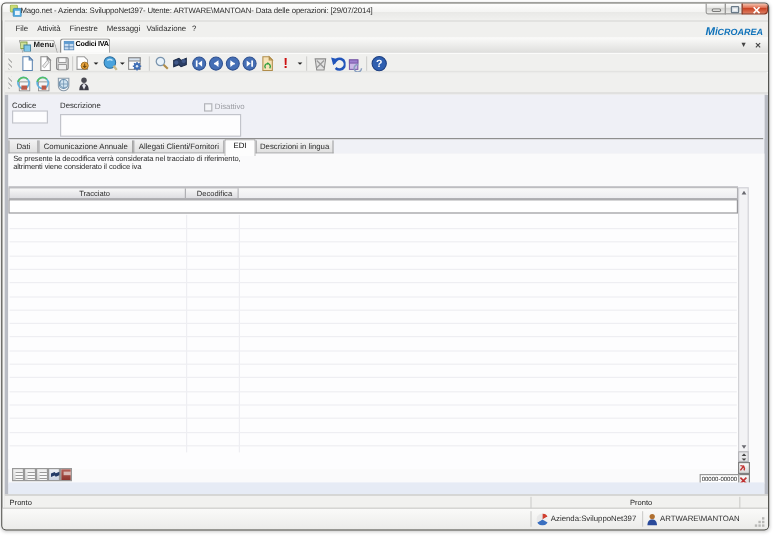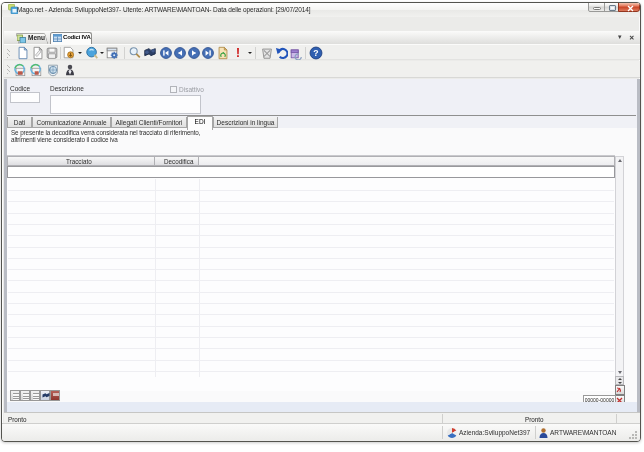--- a/index.html
+++ b/index.html
@@ -79,20 +79,29 @@
       </div>
     <div class="capbtn" id="btnmax">
         <i></i>
       </div>
     <div class="capbtn" id="btnclose">
         <svg width="7" height="7" viewBox="0 0 8 8">
           <path d="M1.2 1.2 L6.8 6.8 M6.8 1.2 L1.2 6.8" stroke="#fff" stroke-width="1.5"></path>
         </svg>
       </div>
   </div>
+  <div id="menubar">
+    <span class="mitem" style="left:9px">File</span>
+    <span class="mitem" style="left:27px">Attività</span>
+    <span class="mitem" style="left:54px">Finestre</span>
+    <span class="mitem" style="left:85px">Messaggi</span>
+    <span class="mitem" style="left:118px">Validazione</span>
+    <span class="mitem" style="left:156px">?</span>
+    <div id="logo"><span class="big">M</span>İCROAREA</div>
+  </div>
   <div id="doctabbar">
     <div id="tabmenu"></div>
     <svg class="abs" style="left:13px;top:2.5px" width="9" height="9" viewBox="0 0 9 9">
         <rect x="0" y="1" width="5.5" height="5.5" fill="#cfe098" stroke="#7e9a3f" stroke-width="0.8"></rect>
         <rect x="3" y="3.5" width="5.5" height="5.5" fill="#7ec6e8" stroke="#3f7e9a" stroke-width="0.8"></rect>
       </svg>
     <span class="abs" style="left:24px;top:3px;font-size:6.5px;font-weight:bold;color:#222">Menu</span>
     <div id="tabcodici"></div>
     <svg class="abs" style="left:49px;top:3px" width="9" height="8" viewBox="0 0 9 8">
         <rect x="0.4" y="0.4" width="8.2" height="7.2" fill="#c8ddf2" stroke="#4d7fb0" stroke-width="0.8"></rect>

